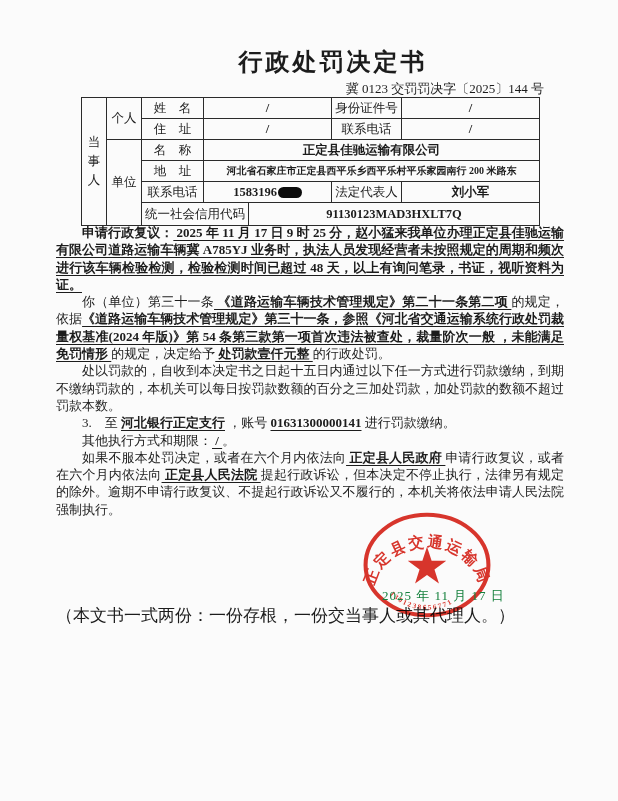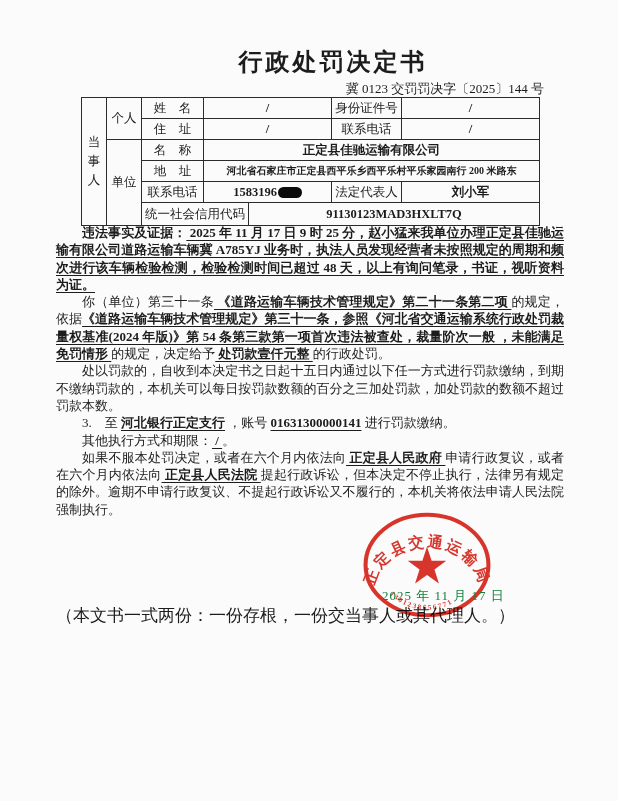--- a/index.html
+++ b/index.html
@@ -114,21 +114,21 @@
       <td class="val">刘小军</td>
     </tr>
     <tr class="last">
       <td colspan="2">统一社会信用代码</td>
       <td colspan="3" class="val">91130123MAD3HXLT7Q</td>
     </tr>
   </tbody>
     </table>
 
   <div class="body-text">
-    <p><span class="seg-b">违法事实及证据：</span><span class="seg-u seg-b">&nbsp;2025 年 11 月 17 日 9 时 25 分，赵小猛来我单位办理正定县佳驰运输有限公司道路运输车辆冀 A785YJ 业务时，执法人员发现经营者未按照规定的周期和频次进行该车辆检验检测，检验检测时间已超过 48 天，以上有询问笔录，书证，视听资料为证。</span></p>
+    <p><span class="seg-b">申请行政复议：</span><span class="seg-u seg-b">&nbsp;2025 年 11 月 17 日 9 时 25 分，赵小猛来我单位办理正定县佳驰运输有限公司道路运输车辆冀 A785YJ 业务时，执法人员发现经营者未按照规定的周期和频次进行该车辆检验检测，检验检测时间已超过 48 天，以上有询问笔录，书证，视听资料为证。</span></p>
     <p><span>你（单位）第三十一条</span><span class="seg-u seg-b">&nbsp;《道路运输车辆技术管理规定》第二十一条第二项&nbsp;</span><span>的规定，依据</span><span class="seg-u seg-b">《道路运输车辆技术管理规定》第三十一条，参照《河北省交通运输系统行政处罚裁量权基准(2024 年版)》第 54 条第三款第一项首次违法被查处，裁量阶次一般&nbsp;，未能满足免罚情形&nbsp;</span><span>的规定，决定给予</span><span class="seg-u seg-b">&nbsp;处罚款壹仟元整&nbsp;</span><span>的行政处罚。</span></p>
     <p><span>处以罚款的，自收到本决定书之日起十五日内通过以下任一方式进行罚款缴纳，到期不缴纳罚款的，本机关可以每日按罚款数额的百分之三加处罚款，加处罚款的数额不超过罚款本数。</span></p>
     <p><span>3.　至&nbsp;</span><span class="seg-u seg-b">河北银行正定支行</span><span>&nbsp;，账号&nbsp;</span><span class="seg-u seg-b">01631300000141</span><span>&nbsp;进行罚款缴纳。</span></p>
     <p><span>其他执行方式和期限：</span><span class="seg-u seg-b">&nbsp;/&nbsp;</span><span>。</span></p>
     <p><span>如果不服本处罚决定，或者在六个月内依法向</span><span class="seg-u seg-b">&nbsp;正定县人民政府&nbsp;</span><span>申请行政复议，或者在六个月内依法向</span><span class="seg-u seg-b">&nbsp;正定县人民法院&nbsp;</span><span>提起行政诉讼，但本决定不停止执行，法律另有规定的除外。逾期不申请行政复议、不提起行政诉讼又不履行的，本机关将依法申请人民法院强制执行。</span></p>
   </div>
 
   <svg class="seal" viewBox="0 0 260 216" xmlns="http://www.w3.org/2000/svg">
     <ellipse cx="130" cy="108" rx="121" ry="99" fill="none" stroke="#d9261c" stroke-width="8"></ellipse>
     <path id="sealArcTop" d="M 26,158 A 102,84 0 1 1 234,158" fill="none"></path>

